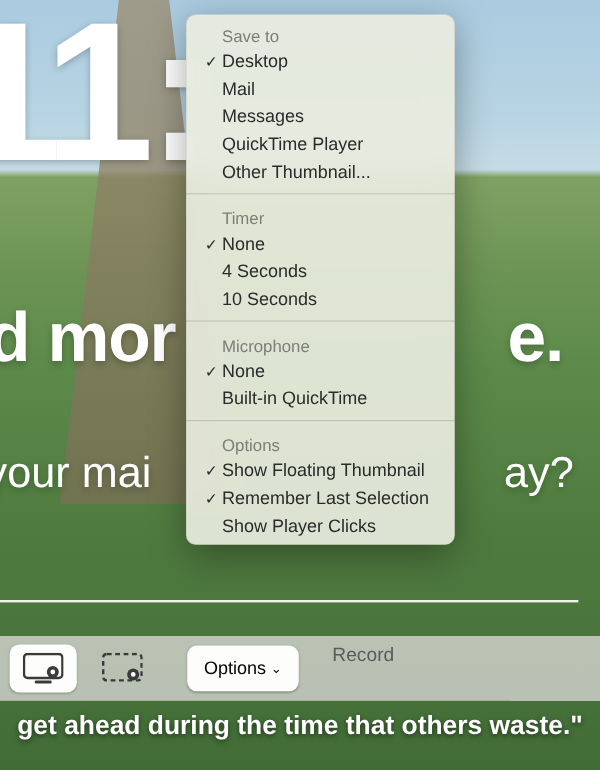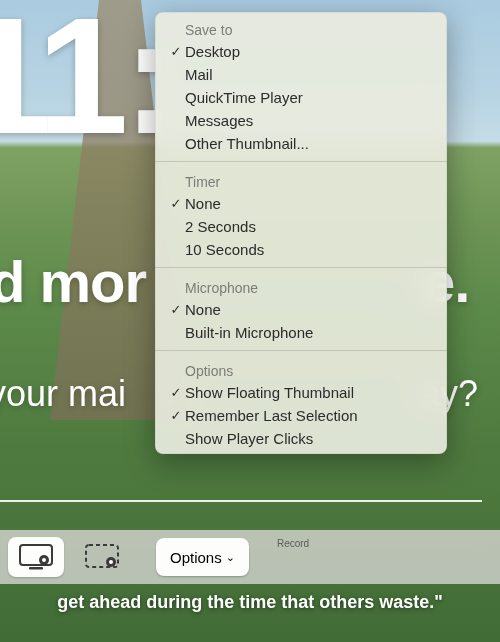--- a/index.html
+++ b/index.html
@@ -37,21 +37,21 @@
   font-size: 36px; color: #ffffff; z-index:1; font-weight:400;
   text-shadow: 0 2px 6px rgba(0,0,0,.25);
 }
 .hero-text2 .tail { position:absolute; left:432px; top:0; }
 .divider {
   position: absolute; left: 0; right:18px; top: 500px; height: 2px;
   background: rgba(255,255,255,.9); z-index:1;
 }
 
 .menu {
-  position: absolute; left: 155px; top: 12px; width: 292px;
+  position: absolute; left: 155px; top: 12px; width: 224px;
   background: rgba(233, 235, 222, 0.92);
   border-radius: 8px; padding: 4px 0;
   z-index: 5; box-shadow: 0 8px 30px rgba(0,0,0,.35), inset 0 0 0 .5px rgba(0,0,0,.12);
   backdrop-filter: blur(12px);
 }
 .menu .section-title {
   color: #7c7d76; font-size: 14px; padding: 6px 14px 2px 30px;
 }
 .menu .item {
   display:flex; align-items:center;
@@ -72,26 +72,26 @@
   width:56px; height:40px; border-radius:8px; display:flex; align-items:center; justify-content:center;
   cursor:pointer;
 }
 .mode-btn.selected { background:#fdfdfc; box-shadow:0 1px 2px rgba(0,0,0,.2); }
 .options-btn {
   background:#fdfdfc; height:38px; padding: 0 14px; border-radius:8px;
   font-size:15px; display:flex; align-items:center; box-shadow:0 1px 2px rgba(0,0,0,.25); cursor:pointer;
 }
 .options-btn .chev { margin-left:4px; font-size:11px; }
 .record-btn {
-  height:38px; padding:0 18px; font-size:10px; color:#5b5b5b; cursor:pointer;
+  height:38px; padding:0 18px; font-size:16px; color:#5b5b5b; cursor:pointer;
 }
 
 .quote {
   position:absolute; left:0; right:0; top:592px; text-align:center;
-  color:#fff; font-size:18px; font-weight:600; z-index:2;
+  color:#fff; font-size:22px; font-weight:600; z-index:2;
   text-shadow: 0 1px 4px rgba(0,0,0,.5);
 }
 
 svg { display:block; }
 </style>
 </head>
 <body>
 
 <div class="bg"></div>
 <div class="path"></div>
@@ -112,57 +112,57 @@
   <div class="item">
       <span class="check">✓</span>
       <span>Desktop</span>
     </div>
   <div class="item">
       <span class="check"></span>
       <span>Mail</span>
     </div>
   <div class="item">
       <span class="check"></span>
+      <span>Messages</span>
+    </div>
+  <div class="item">
+      <span class="check"></span>
       <span>QuickTime Player</span>
     </div>
   <div class="item">
       <span class="check"></span>
-      <span>Messages</span>
-    </div>
-  <div class="item">
-      <span class="check"></span>
       <span>Other Thumbnail...</span>
     </div>
 
   <div class="sep"></div>
 
   <div class="section-title">Timer</div>
   <div class="item">
       <span class="check">✓</span>
       <span>None</span>
     </div>
   <div class="item">
       <span class="check"></span>
-      <span>2 Seconds</span>
+      <span>4 Seconds</span>
     </div>
   <div class="item">
       <span class="check"></span>
       <span>10 Seconds</span>
     </div>
 
   <div class="sep"></div>
 
   <div class="section-title">Microphone</div>
   <div class="item">
       <span class="check">✓</span>
       <span>None</span>
     </div>
   <div class="item">
       <span class="check"></span>
-      <span>Built-in Microphone</span>
+      <span>Built-in QuickTime</span>
     </div>
 
   <div class="sep"></div>
 
   <div class="section-title">Options</div>
   <div class="item">
       <span class="check">✓</span>
       <span>Show Floating Thumbnail</span>
     </div>
   <div class="item">

